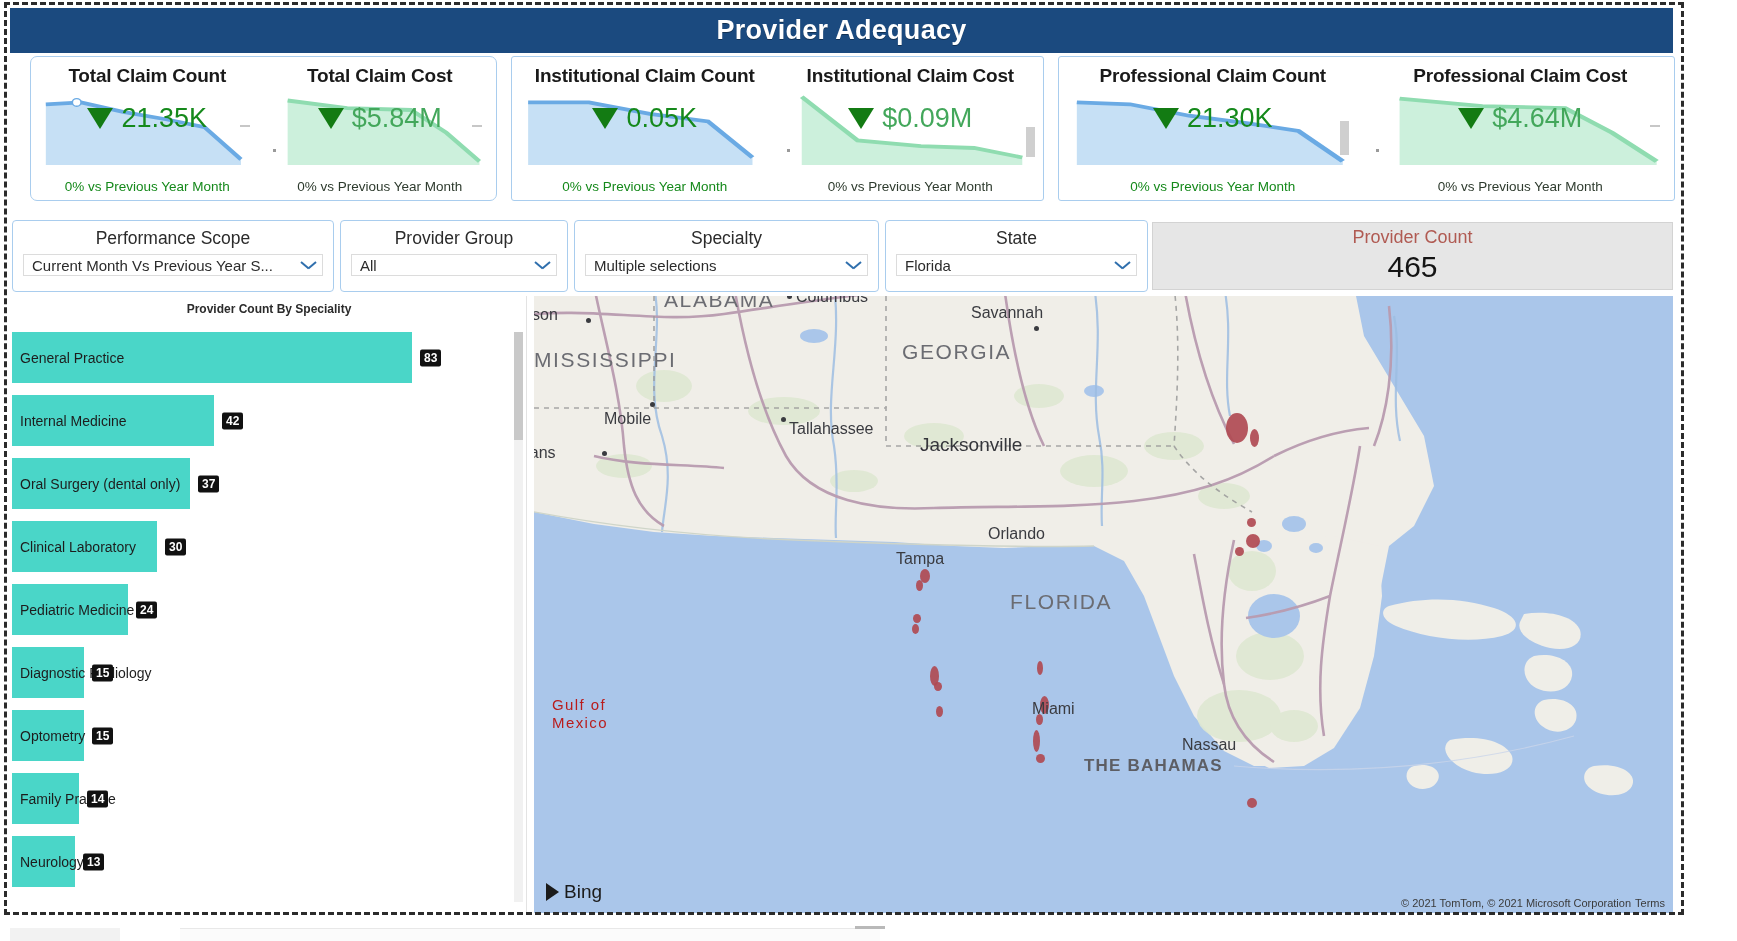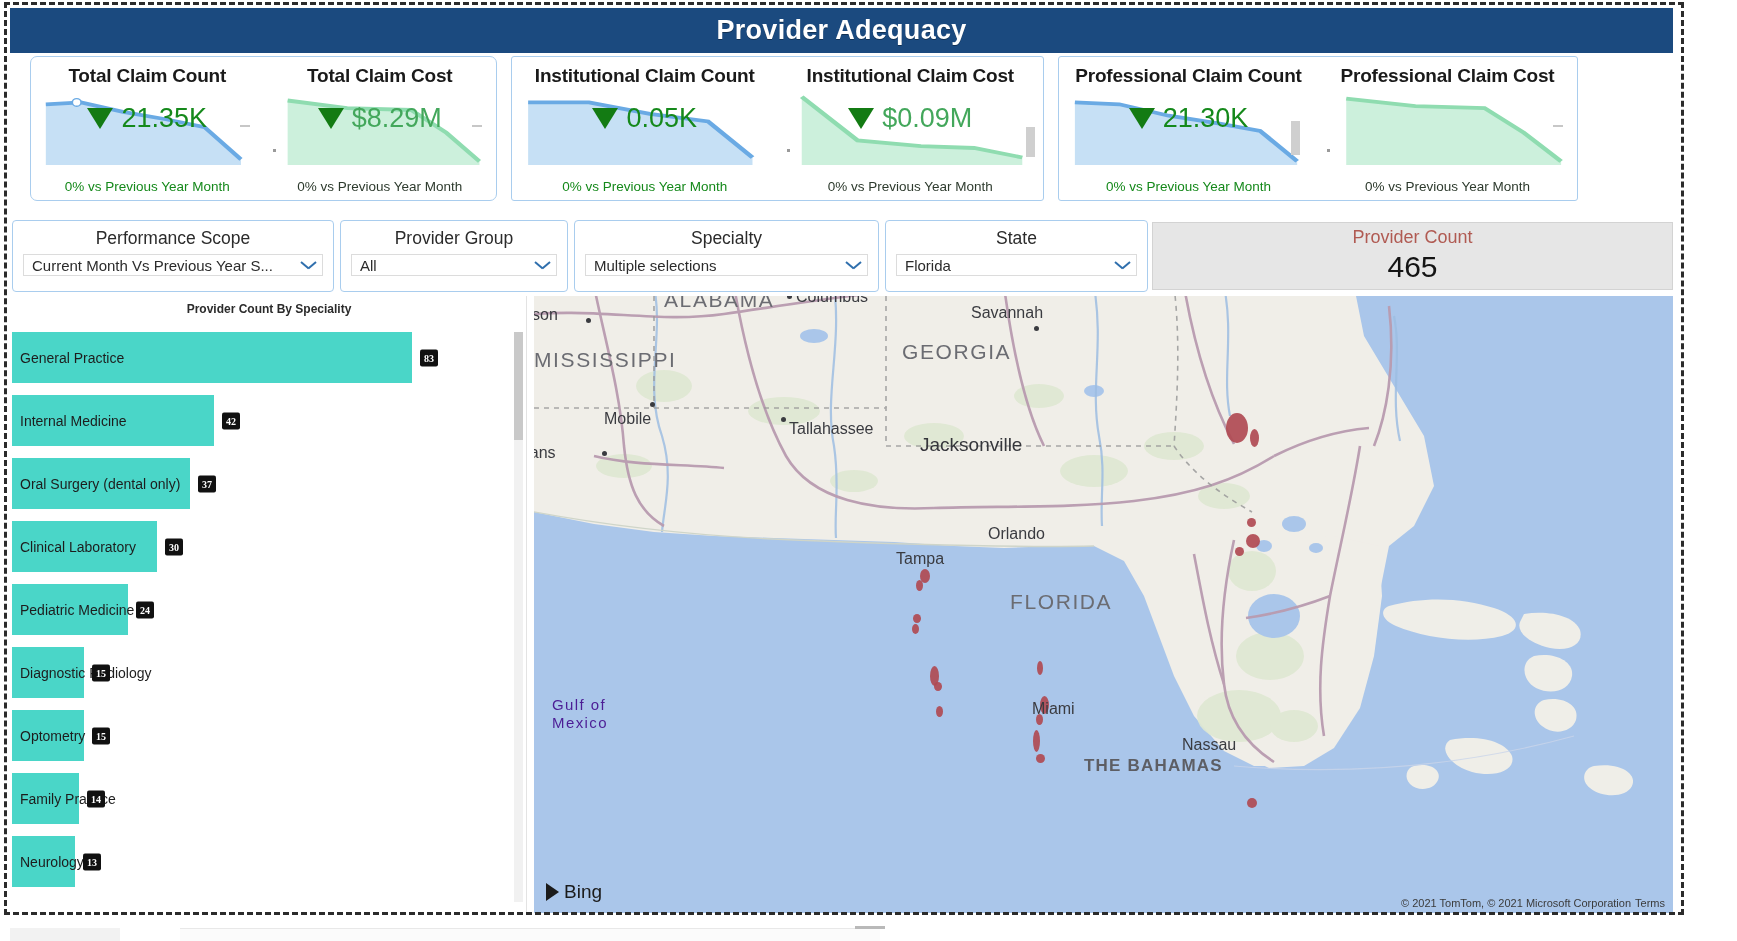--- a/index.html
+++ b/index.html
@@ -47,21 +47,21 @@
     position: absolute;
     top: 56px;
     height: 145px;
     background: #ffffff;
     border: 1px solid #a9cdee;
     border-radius: 3px;
     display: flex;
   }
   #kpi-group-total        { left: 30px;   width: 467px; border-radius: 7px; }
   #kpi-group-institutional{ left: 511px;  width: 533px; }
-  #kpi-group-professional { left: 1058px; width: 520px; }
+  #kpi-group-professional { left: 1058px; width: 617px; }
 
   .kpi-card {
     position: relative;
     flex: 1 1 0;
     padding: 8px 6px 6px 6px;
     display: flex;
     flex-direction: column;
     align-items: center;
     overflow: hidden;
   }
@@ -243,26 +243,25 @@
     padding-left: 8px;
     white-space: nowrap;
   }
   .bar-val {
     position: absolute;
     z-index: 3;
     top: 50%;
     transform: translateY(-50%);
     background: #111111;
     color: #ffffff;
-    font-size: 10px;
+    font-size: 12px;
     font-weight: bold;
     padding: 1px 4px;
     border-radius: 2px;
     line-height: 15px;
-    font-family: Liberation Serif, serif;
   }
   #bar-scrollbar-track {
     position: absolute;
     right: 3px; top: 36px;
     width: 9px; height: 570px;
     background: #f1f1f1;
   }
   #bar-scrollbar-thumb {
     position: absolute;
     left: 0; top: 0;
@@ -291,21 +290,21 @@
     letter-spacing: 1.6px;
     color: #6b6c72;
   }
   .map-label.city {
     font-size: 16px;
     color: #3a3b40;
   }
   .map-label.city-big { font-size: 19px; color: #35363b; }
   .map-label.water {
     font-size: 15px;
-    color: #4c1d95;
+    color: #b91c1c;
     letter-spacing: 1.4px;
     line-height: 18px;
   }
   .map-label.country {
     font-size: 17px;
     letter-spacing: 1.2px;
     font-weight: bold;
     color: #5d5e64;
   }
   .city-dot {
@@ -412,21 +411,21 @@
 
     <div class="kpi-card">
       <div class="kpi-title">Total Claim Cost</div>
       <div class="kpi-body">
         <svg class="kpi-spark" viewBox="0 0 200 80" preserveAspectRatio="none">
           <path d="M16,10 L70,18 L128,20 L160,44 L190,74 L190,78 L16,78 Z" fill="#ccf0dc"></path>
           <path d="M16,10 L70,18 L128,20 L160,44 L190,74" fill="none" stroke="#8fdcb0" stroke-width="4"></path>
         </svg>
         <div class="kpi-valrow">
           <div class="kpi-arrow"></div>
-          <div class="kpi-value" style="color:#43a75b">$8.29M</div>
+          <div class="kpi-value" style="color:#43a75b">$5.84M</div>
         </div>
         <div class="kpi-tick"></div>
         <div class="kpi-dot"></div>
       </div>
       <div class="kpi-foot muted">0% vs Previous Year Month</div>
     </div>
   </div>
 
   <div class="kpi-group" id="kpi-group-institutional">
     <div class="kpi-card">
@@ -479,20 +478,24 @@
       <div class="kpi-foot">0% vs Previous Year Month</div>
     </div>
 
     <div class="kpi-card">
       <div class="kpi-title">Professional Claim Cost</div>
       <div class="kpi-body">
         <svg class="kpi-spark" viewBox="0 0 200 80" preserveAspectRatio="none">
           <path d="M18,8 L74,16 L130,18 L162,44 L192,74 L192,78 L18,78 Z" fill="#ccf0dc"></path>
           <path d="M18,8 L74,16 L130,18 L162,44 L192,74" fill="none" stroke="#8fdcb0" stroke-width="4"></path>
         </svg>
+        <div class="kpi-valrow">
+          <div class="kpi-arrow"></div>
+          <div class="kpi-value" style="color:#43a75b">$4.64M</div>
+        </div>
         <div class="kpi-tick"></div>
         <div class="kpi-dot"></div>
       </div>
       <div class="kpi-foot muted">0% vs Previous Year Month</div>
     </div>
   </div>
 
   <div class="slicer" id="slicer-performance-scope">
     <div class="slicer-label">Performance Scope</div>
     <div class="slicer-input">

